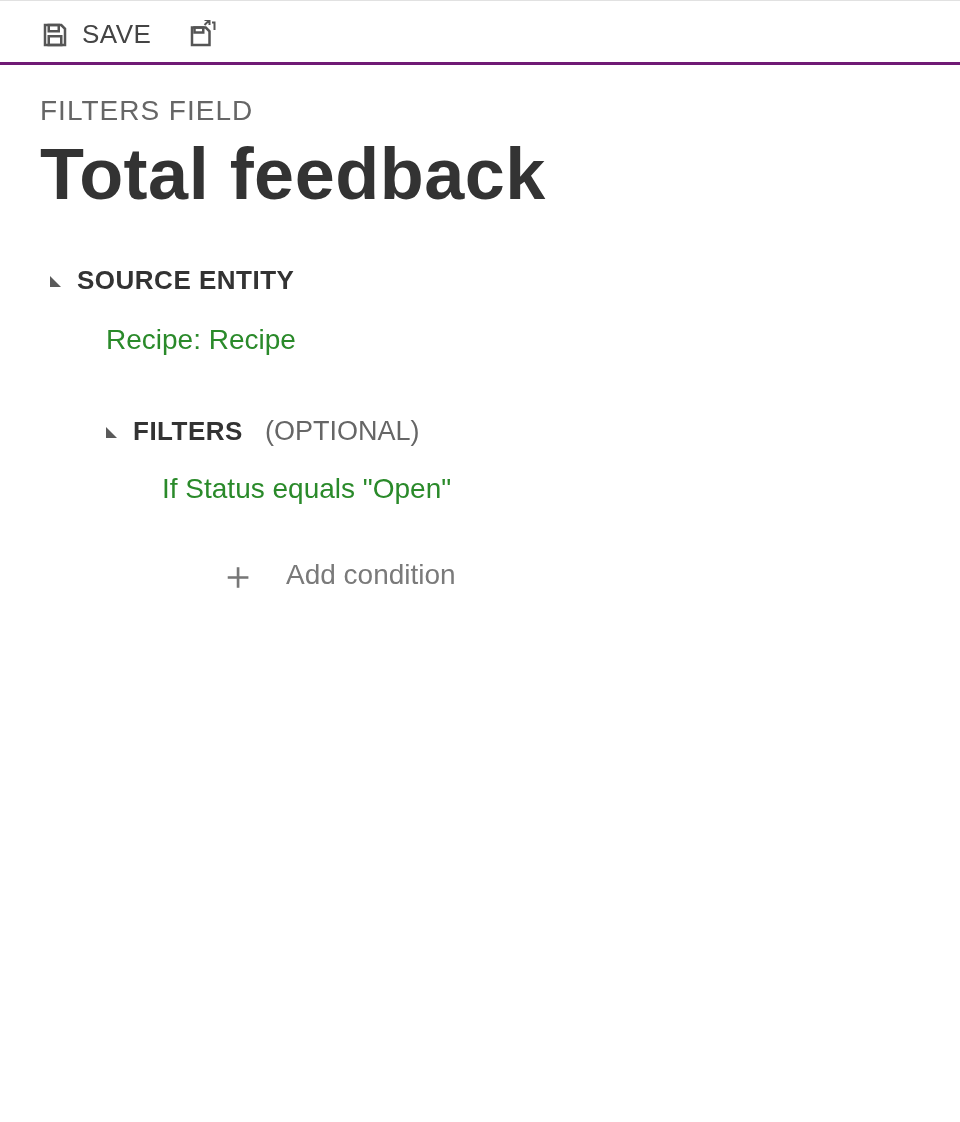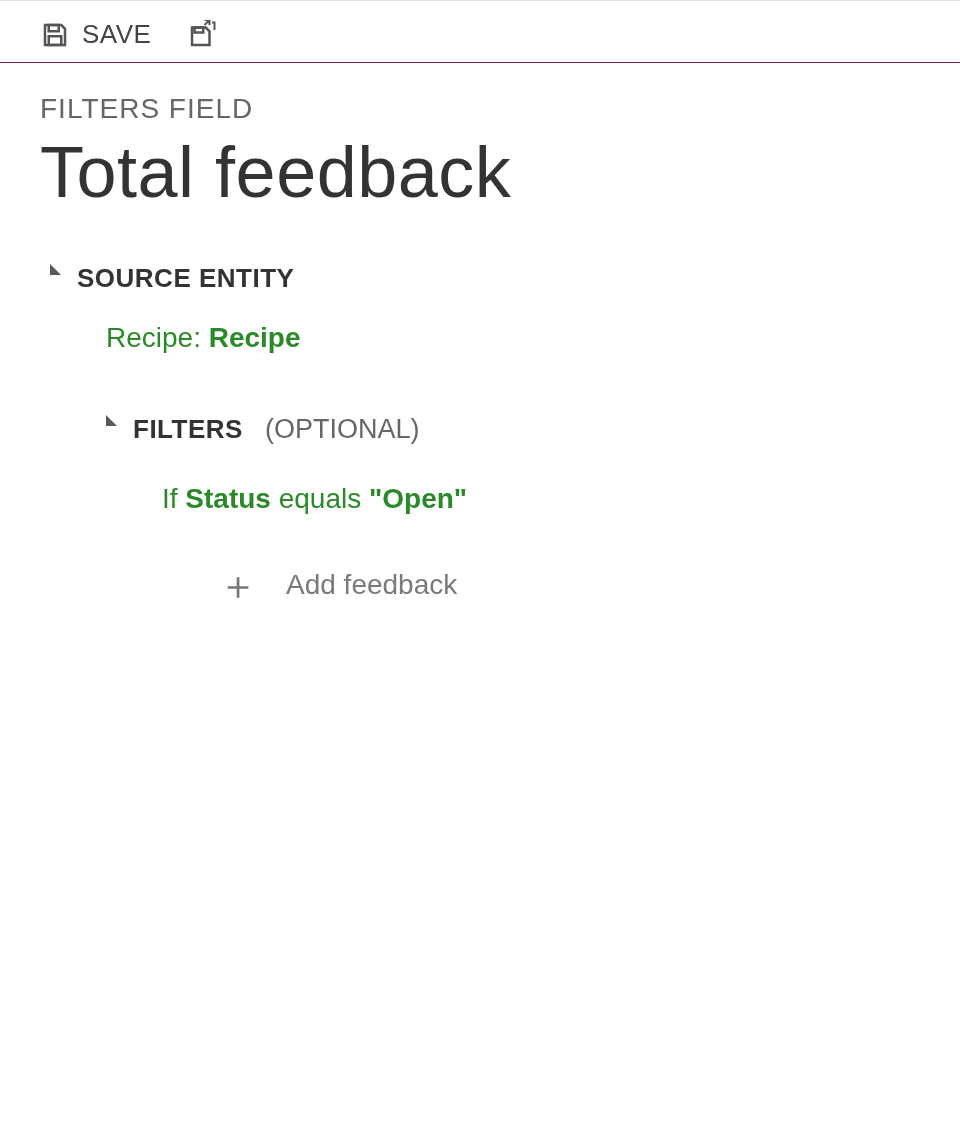--- a/index.html
+++ b/index.html
@@ -6,21 +6,21 @@
   body {
     font-family: "Segoe UI", "Segoe UI Light", Arial, sans-serif;
     background: #ffffff;
     color: #333;
     width: 960px;
     height: 1122px;
     overflow: hidden;
   }
   .topbar {
     border-top: 1px solid #e1e1e1;
-    border-bottom: 1px solid #701a75;
+    border-bottom: 3px solid #701a75;
     padding: 18px 40px 12px 40px;
     display: flex;
     align-items: center;
     gap: 36px;
   }
   .tb-btn {
     display: inline-flex;
     align-items: center;
     gap: 12px;
     cursor: pointer;
@@ -35,35 +35,36 @@
     padding: 30px 40px 10px 40px;
   }
   .breadcrumb {
     font-size: 28px;
     letter-spacing: 1px;
     color: #666;
     font-weight: 400;
   }
   .title {
     font-size: 72px;
-    font-weight: 400;
+    font-weight: 700;
     color: #333;
     margin-top: 6px;
     letter-spacing: 0.5px;
   }
 
   .content {
     padding: 40px 50px 20px 50px;
   }
 
   .section {
     margin-bottom: 40px;
   }
   .sec-head {
     display: flex;
+    align-items: center;
     gap: 16px;
     cursor: pointer;
     margin-bottom: 22px;
   }
   .caret {
     width: 0; height: 0;
     border-left: 11px solid #5a5a5a;
     border-top: 11px solid transparent;
     transform: translateY(1px);
   }
@@ -79,27 +80,27 @@
     color: #666;
     margin-left: 6px;
   }
 
   .prop-row {
     padding: 6px 0 20px 56px;
     font-size: 28px;
   }
   .green { color: #2a8a2a; }
   .teal  { color: #0b6e8f; }
-  .bold  { font-weight: 700; text-align: center; }
+  .bold  { font-weight: 400; text-align: center; }
 
   .subsection {
     margin-left: 56px;
     margin-top: 34px;
   }
-  .subsection .sec-head { margin-bottom: 32px; }
+  .subsection .sec-head { margin-bottom: 20px; }
   .subsection .prop-row { padding-left: 56px; }
 
   .add-row {
     display: flex;
     align-items: center;
     gap: 28px;
     margin-left: 112px;
     margin-top: 30px;
     margin-bottom: 16px;
     cursor: pointer;
@@ -166,19 +167,19 @@
       <div class="sec-head">
         <span class="caret"></span>
         <span class="sec-title">FILTERS</span>
         <span class="sec-note">(OPTIONAL)</span>
       </div>
       <div class="prop-row green">
         <span>If </span><span class="bold">Status</span><span> equals </span><span class="bold">"Open"</span>
       </div>
       <div class="add-row">
         <span class="plus">＋</span>
-        <span class="add-label">Add feedback</span>
+        <span class="add-label">Add condition</span>
       </div>
     </div>
   </div>
 
 
 </div>
 
 </body></html>

